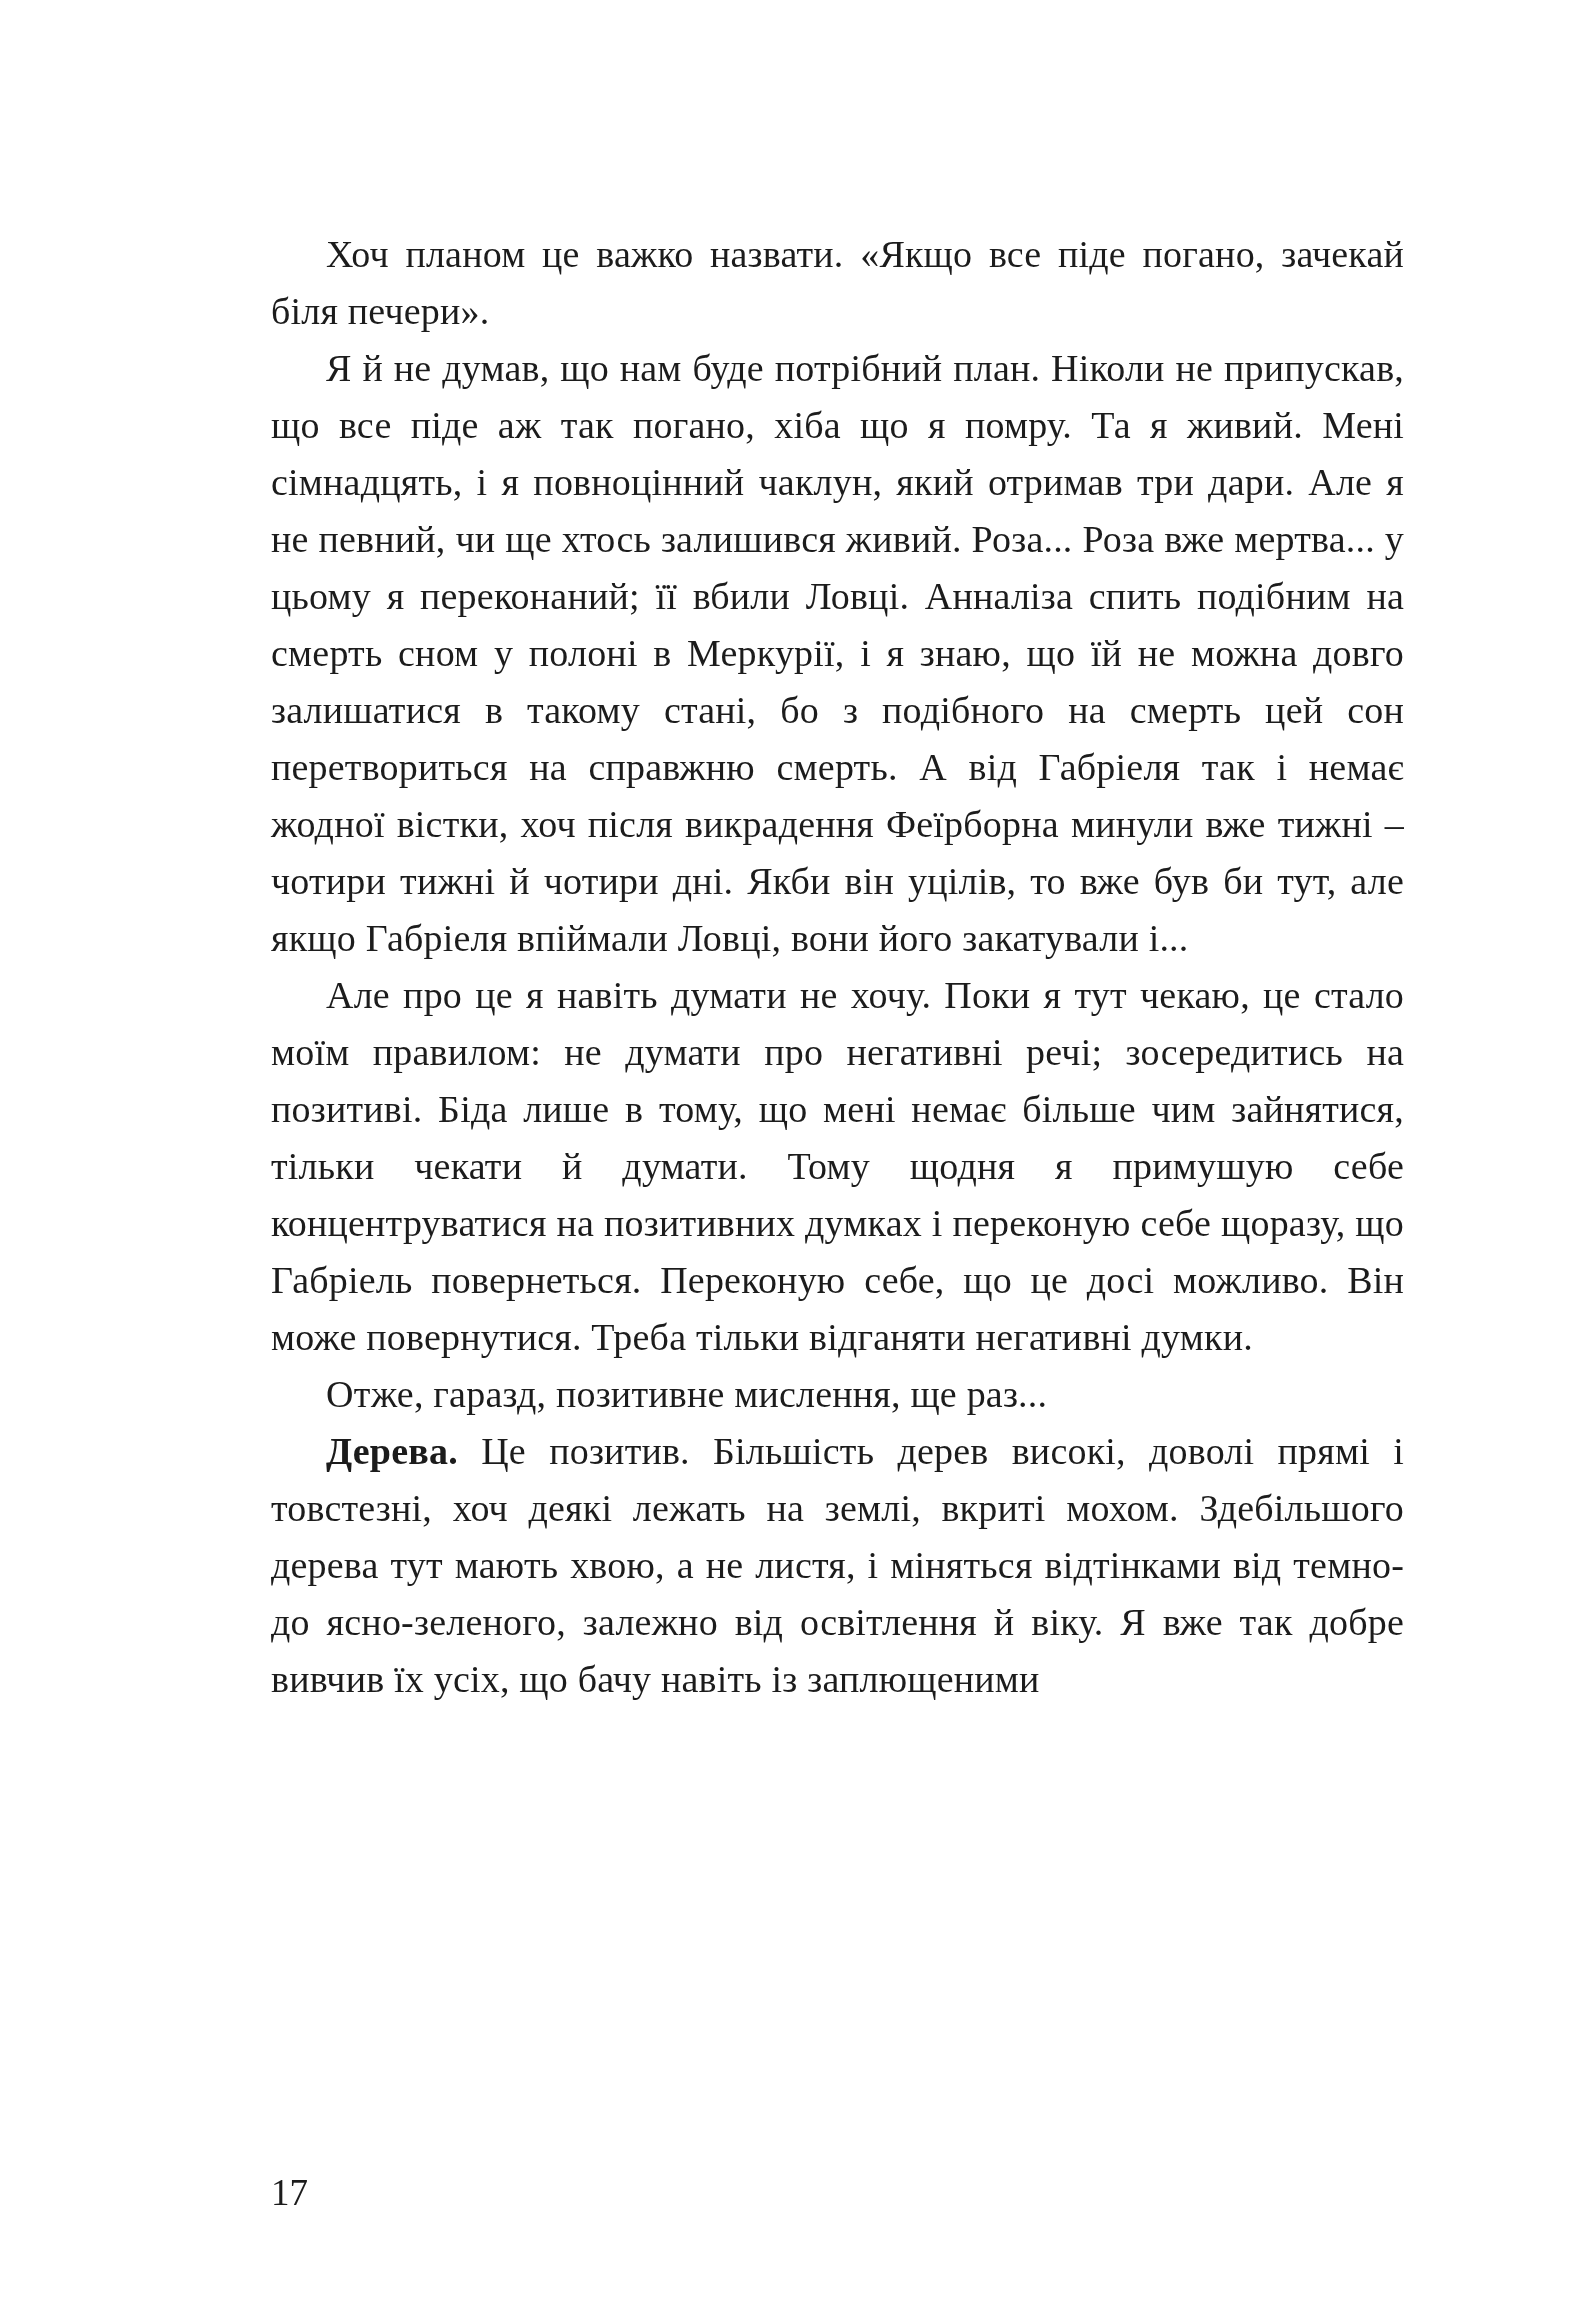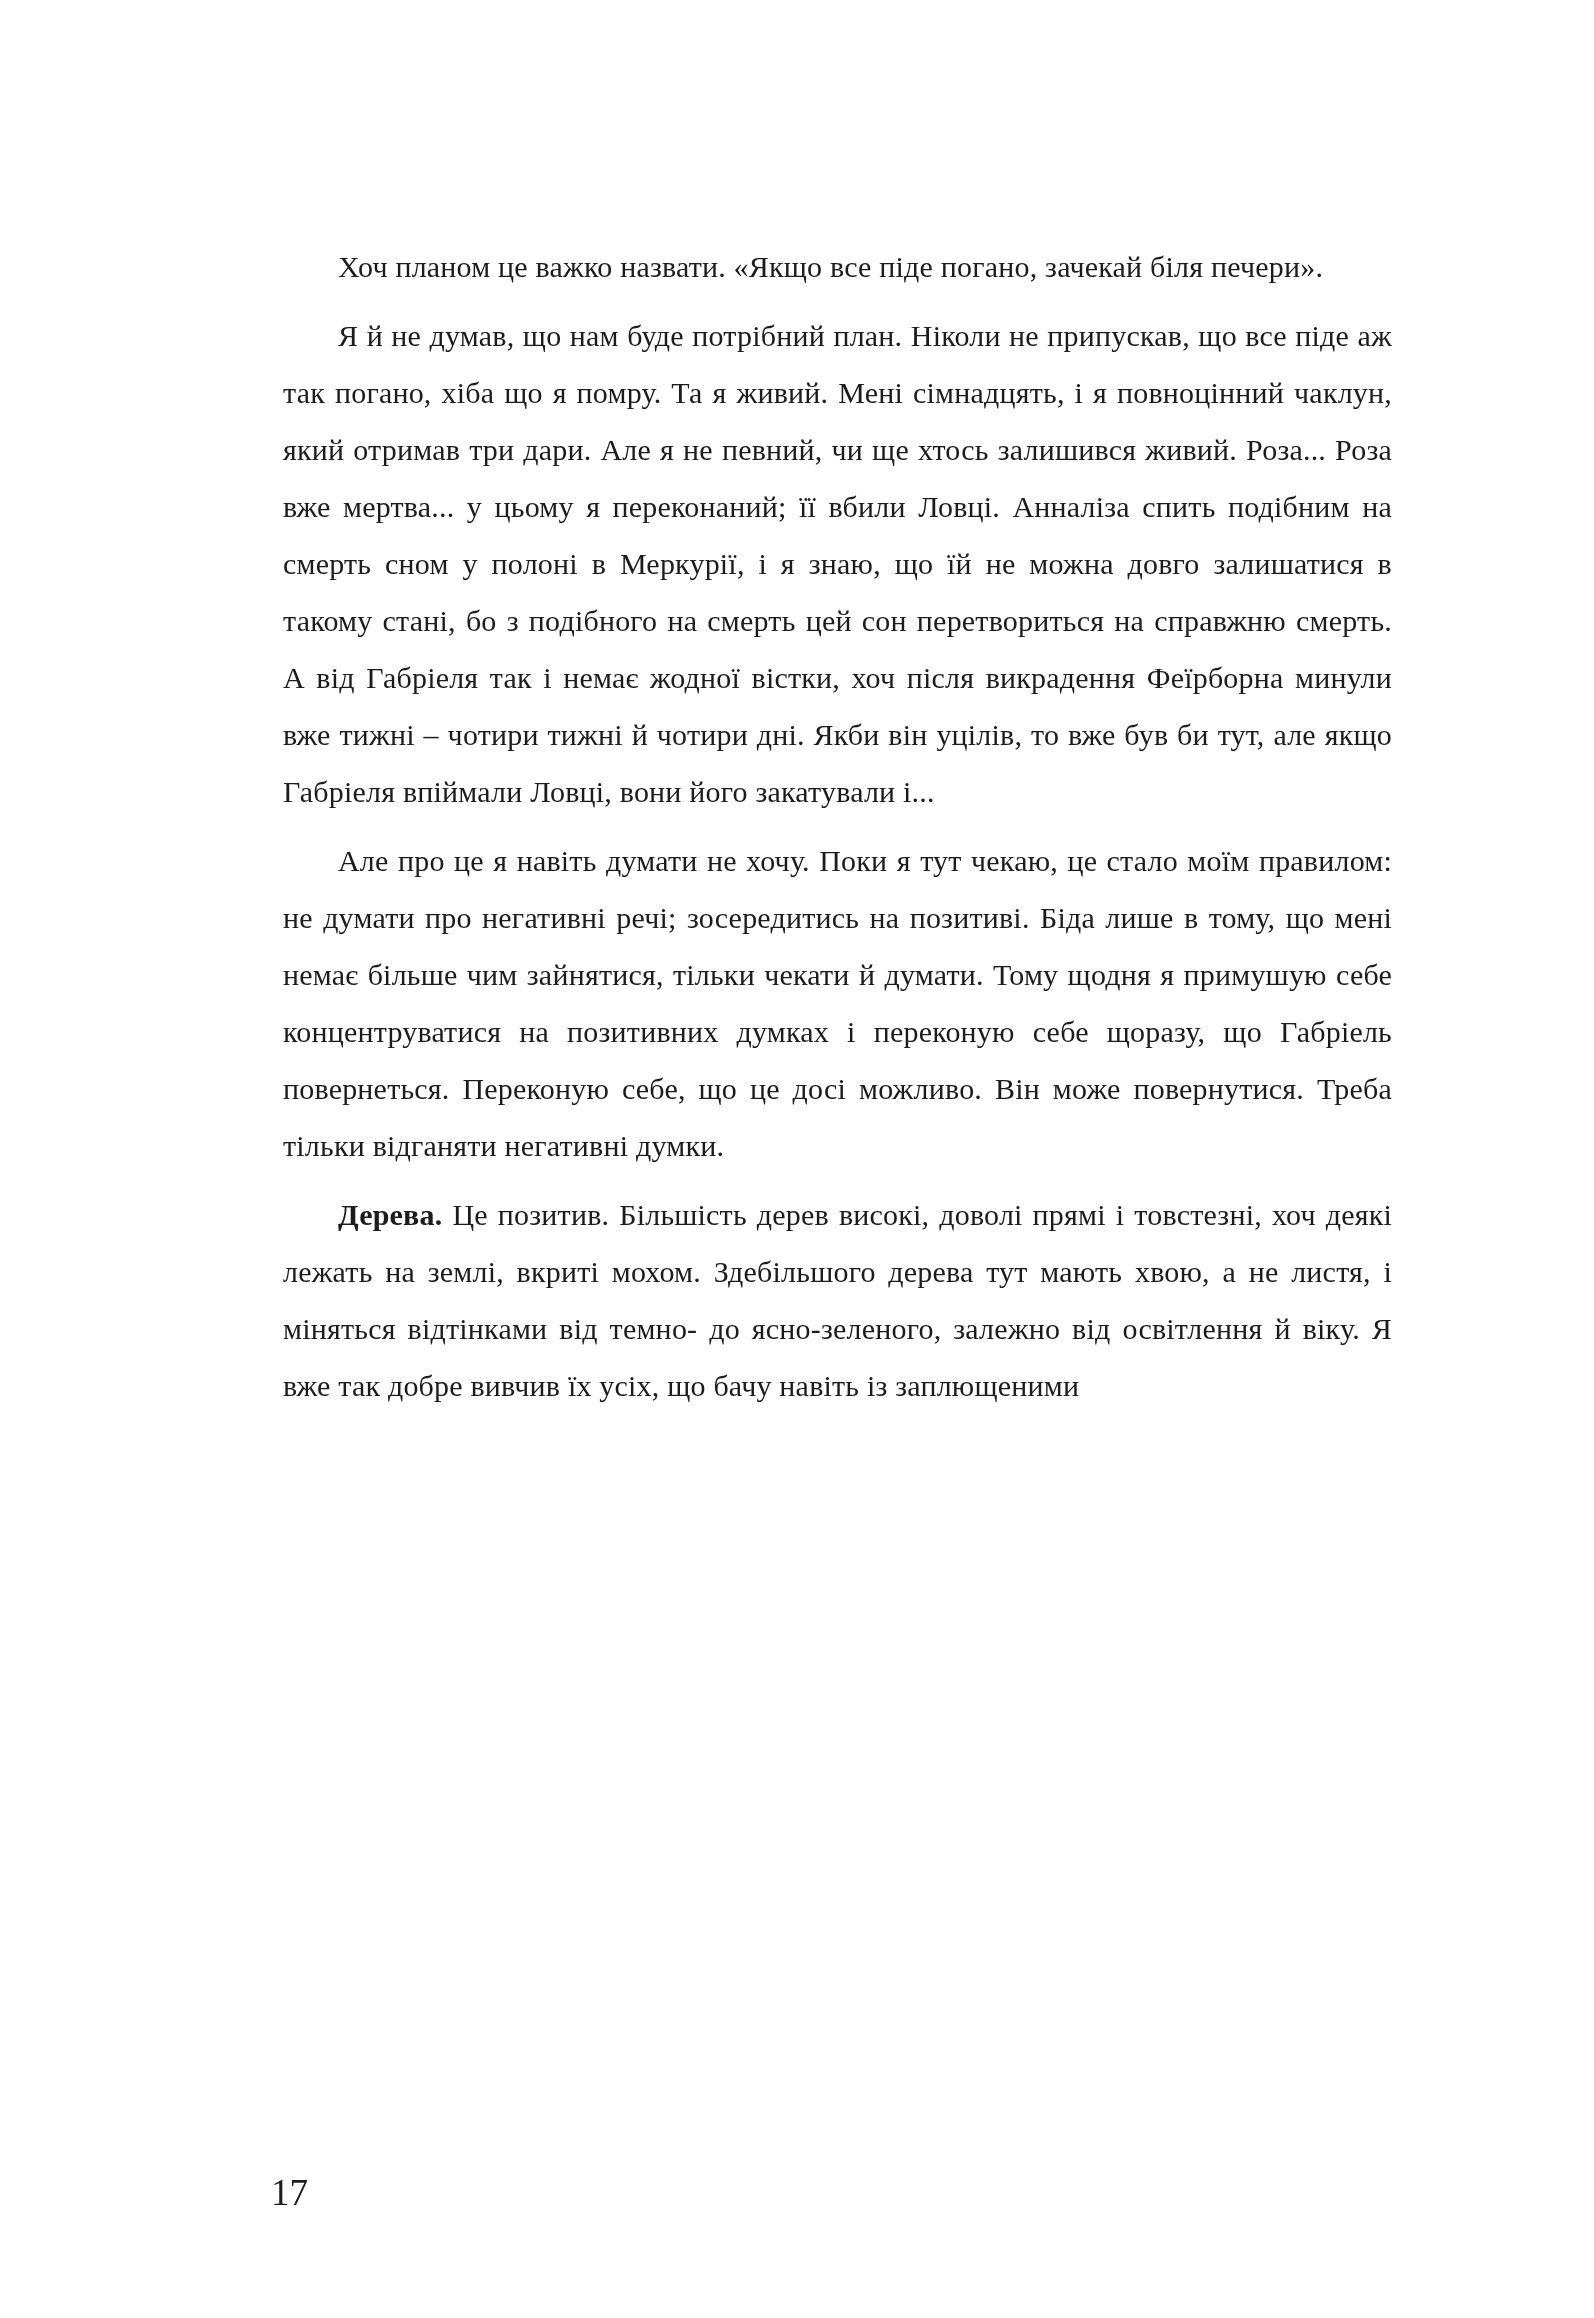--- a/index.html
+++ b/index.html
@@ -20,22 +20,22 @@
     inset: 0;
     background: #ffffff;
   }
   .text-block {
     position: absolute;
     left: 271px;
     top: 226px;
     width: 1133px;
   }
   .text-block p {
-    margin: 12px;
-    font-size: 30px;
+    margin: 0;
+    font-size: 38px;
     line-height: 57px;
     text-align: justify;
     text-indent: 55px;
     letter-spacing: 0.2px;
   }
   .lead-bold {
     font-weight: bold;
   }
   .page-number {
     position: absolute;
@@ -49,19 +49,20 @@
 </style>
 </head>
 <body>
 
 <div class="book-page">
 
   <main class="text-block">
     <p>Хоч планом це важко назвати. «Якщо все піде погано, зачекай біля печери».</p>
     <p>Я й не думав, що нам буде потрібний план. Ніколи не припускав, що все піде аж так погано, хіба що я помру. Та я живий. Мені сімнадцять, і я повноцінний чаклун, який отримав три дари. Але я не певний, чи ще хтось залишився живий. Роза... Роза вже мертва... у цьому я переконаний; її вбили Ловці. Анналіза спить подібним на смерть сном у полоні в Меркурії, і я знаю, що їй не можна довго залишатися в такому стані, бо з подібного на смерть цей сон перетвориться на справжню смерть. А від Габріеля так і немає жодної вістки, хоч після викрадення Феїрборна минули вже тижні – чотири тижні й чотири дні. Якби він уцілів, то вже був би тут, але якщо Габріеля впіймали Ловці, вони його закатували і...</p>
     <p>Але про це я навіть думати не хочу. Поки я тут чекаю, це стало моїм правилом: не думати про негативні речі; зосередитись на позитиві. Біда лише в тому, що мені немає більше чим зайнятися, тільки чекати й думати. Тому щодня я примушую себе концентруватися на позитивних думках і переконую себе щоразу, що Габріель повернеться. Переконую себе, що це досі можливо. Він може повернутися. Треба тільки відганяти негативні думки.</p>
+    <p>Отже, гаразд, позитивне мислення, ще раз...</p>
     <p><b class="lead-bold">Дерева.</b><span> Це позитив. Більшість дерев високі, доволі прямі і товстезні, хоч деякі лежать на землі, вкриті мохом. Здебільшого дерева тут мають хвою, а не листя, і міняться відтінками від темно- до ясно-зеленого, залежно від освітлення й віку. Я вже так добре вивчив їх усіх, що бачу навіть із заплющеними</span></p>
   </main>
 
   <div class="page-number">17</div>
 
 </div>
 
 
 </body></html>

